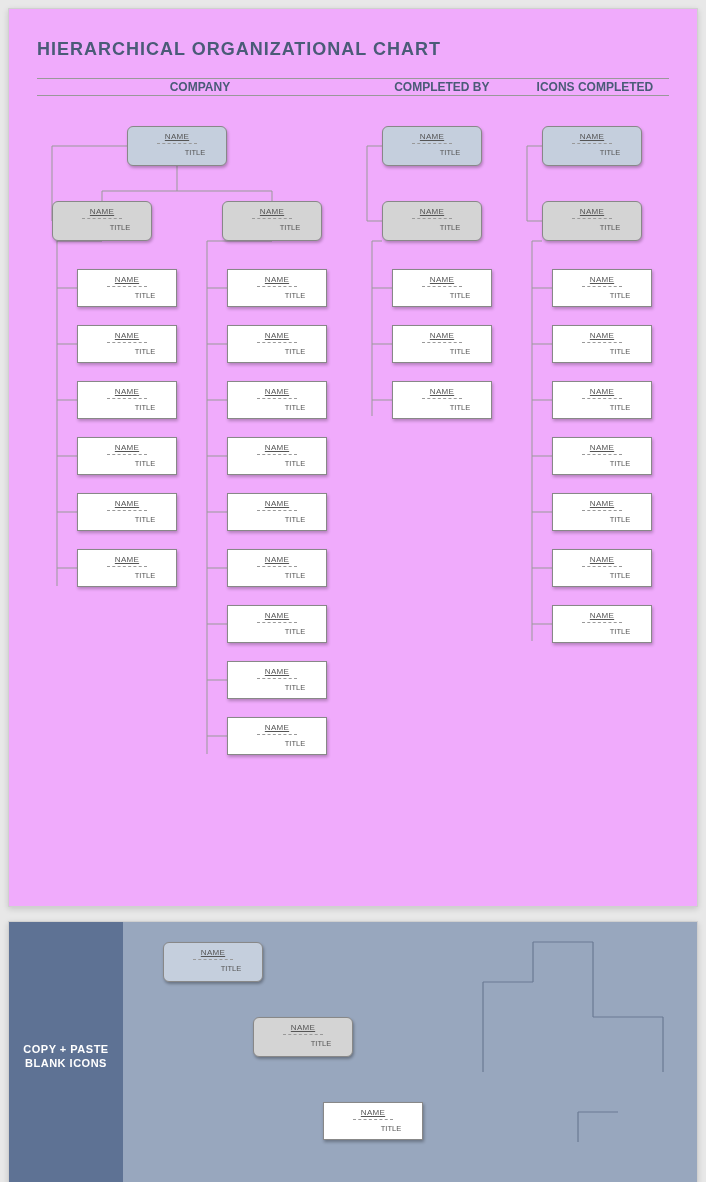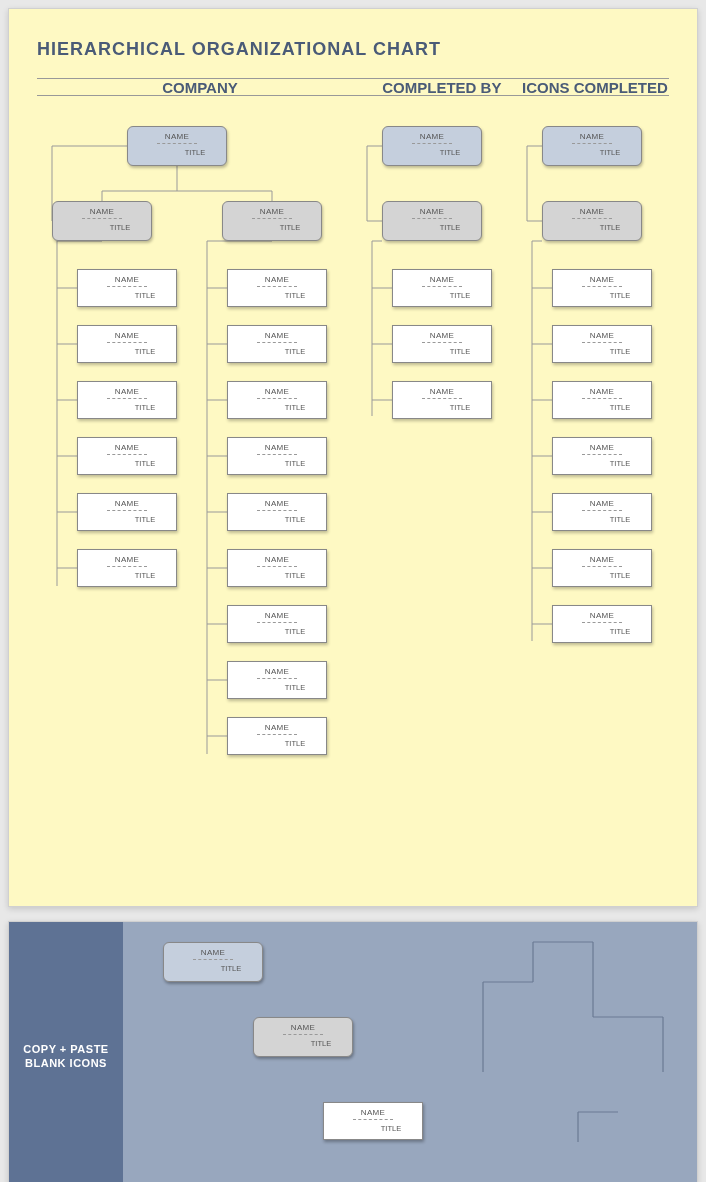--- a/index.html
+++ b/index.html
@@ -3,40 +3,40 @@
 <meta charset="utf-8">
 <style>
   * { box-sizing: border-box; margin: 0; padding: 0; }
   body {
     font-family: Arial, Helvetica, sans-serif;
     background: #e8e8e8;
     width: 706px;
     padding: 8px;
   }
   .page {
-    background: #fef9c3;
+    background: #f0abfc;
     border: 1px solid #d0d0d0;
     box-shadow: 0 2px 6px rgba(0,0,0,0.15);
     padding: 30px 28px 40px 28px;
     position: relative;
     min-height: 870px;
   }
   .page-title {
     font-size: 18px;
     font-weight: bold;
     color: #4a5b77;
     letter-spacing: 1px;
     margin-bottom: 18px;
   }
   .header-row {
     display: flex;
     border-top: 1px solid #999;
     border-bottom: 1px solid #999;
     height: 18px;
-    font-size: 15px;
+    font-size: 12px;
     font-weight: bold;
     color: #4a5b77;
     align-items: center;
   }
   .header-cell { text-align: center; }
   .hc-company { width: 330px; }
   .hc-compiled { width: 160px; }
   .hc-date { width: 150px; }
   .canvas {
     position: relative;
@@ -53,21 +53,21 @@
     text-align: center;
     font-size: 8px;
     color: #555;
     padding-top: 5px;
     box-shadow: 1px 2px 3px rgba(0,0,0,0.25);
     background: #fff;
   }
   .node.blue { background: #c5cfdd; }
   .node.gray { background: #d4d4d4; }
   .node.white { background: #fff; border-radius: 0; height: 38px; }
-  .node .nm { font-weight: normal; letter-spacing: 0.3px; }
+  .node .nm { font-weight: normal; letter-spacing: 0.3px; text-decoration: underline; }
   .node .div { width: 40px; border-top: 1px dashed #999; margin: 2px auto 1px auto; }
   .node .tt { font-size: 7.5px; padding-top: 3px; padding-left: 36px;}
   svg.connectors { position:absolute; left:0; top:0; width:640px; height:760px; pointer-events:none; }
   svg.connectors line { stroke:#999; stroke-width:1; }
 
   
   .panel2 {
     margin-top: 14px;
     background: #fff;
     border: 1px solid #d0d0d0;

